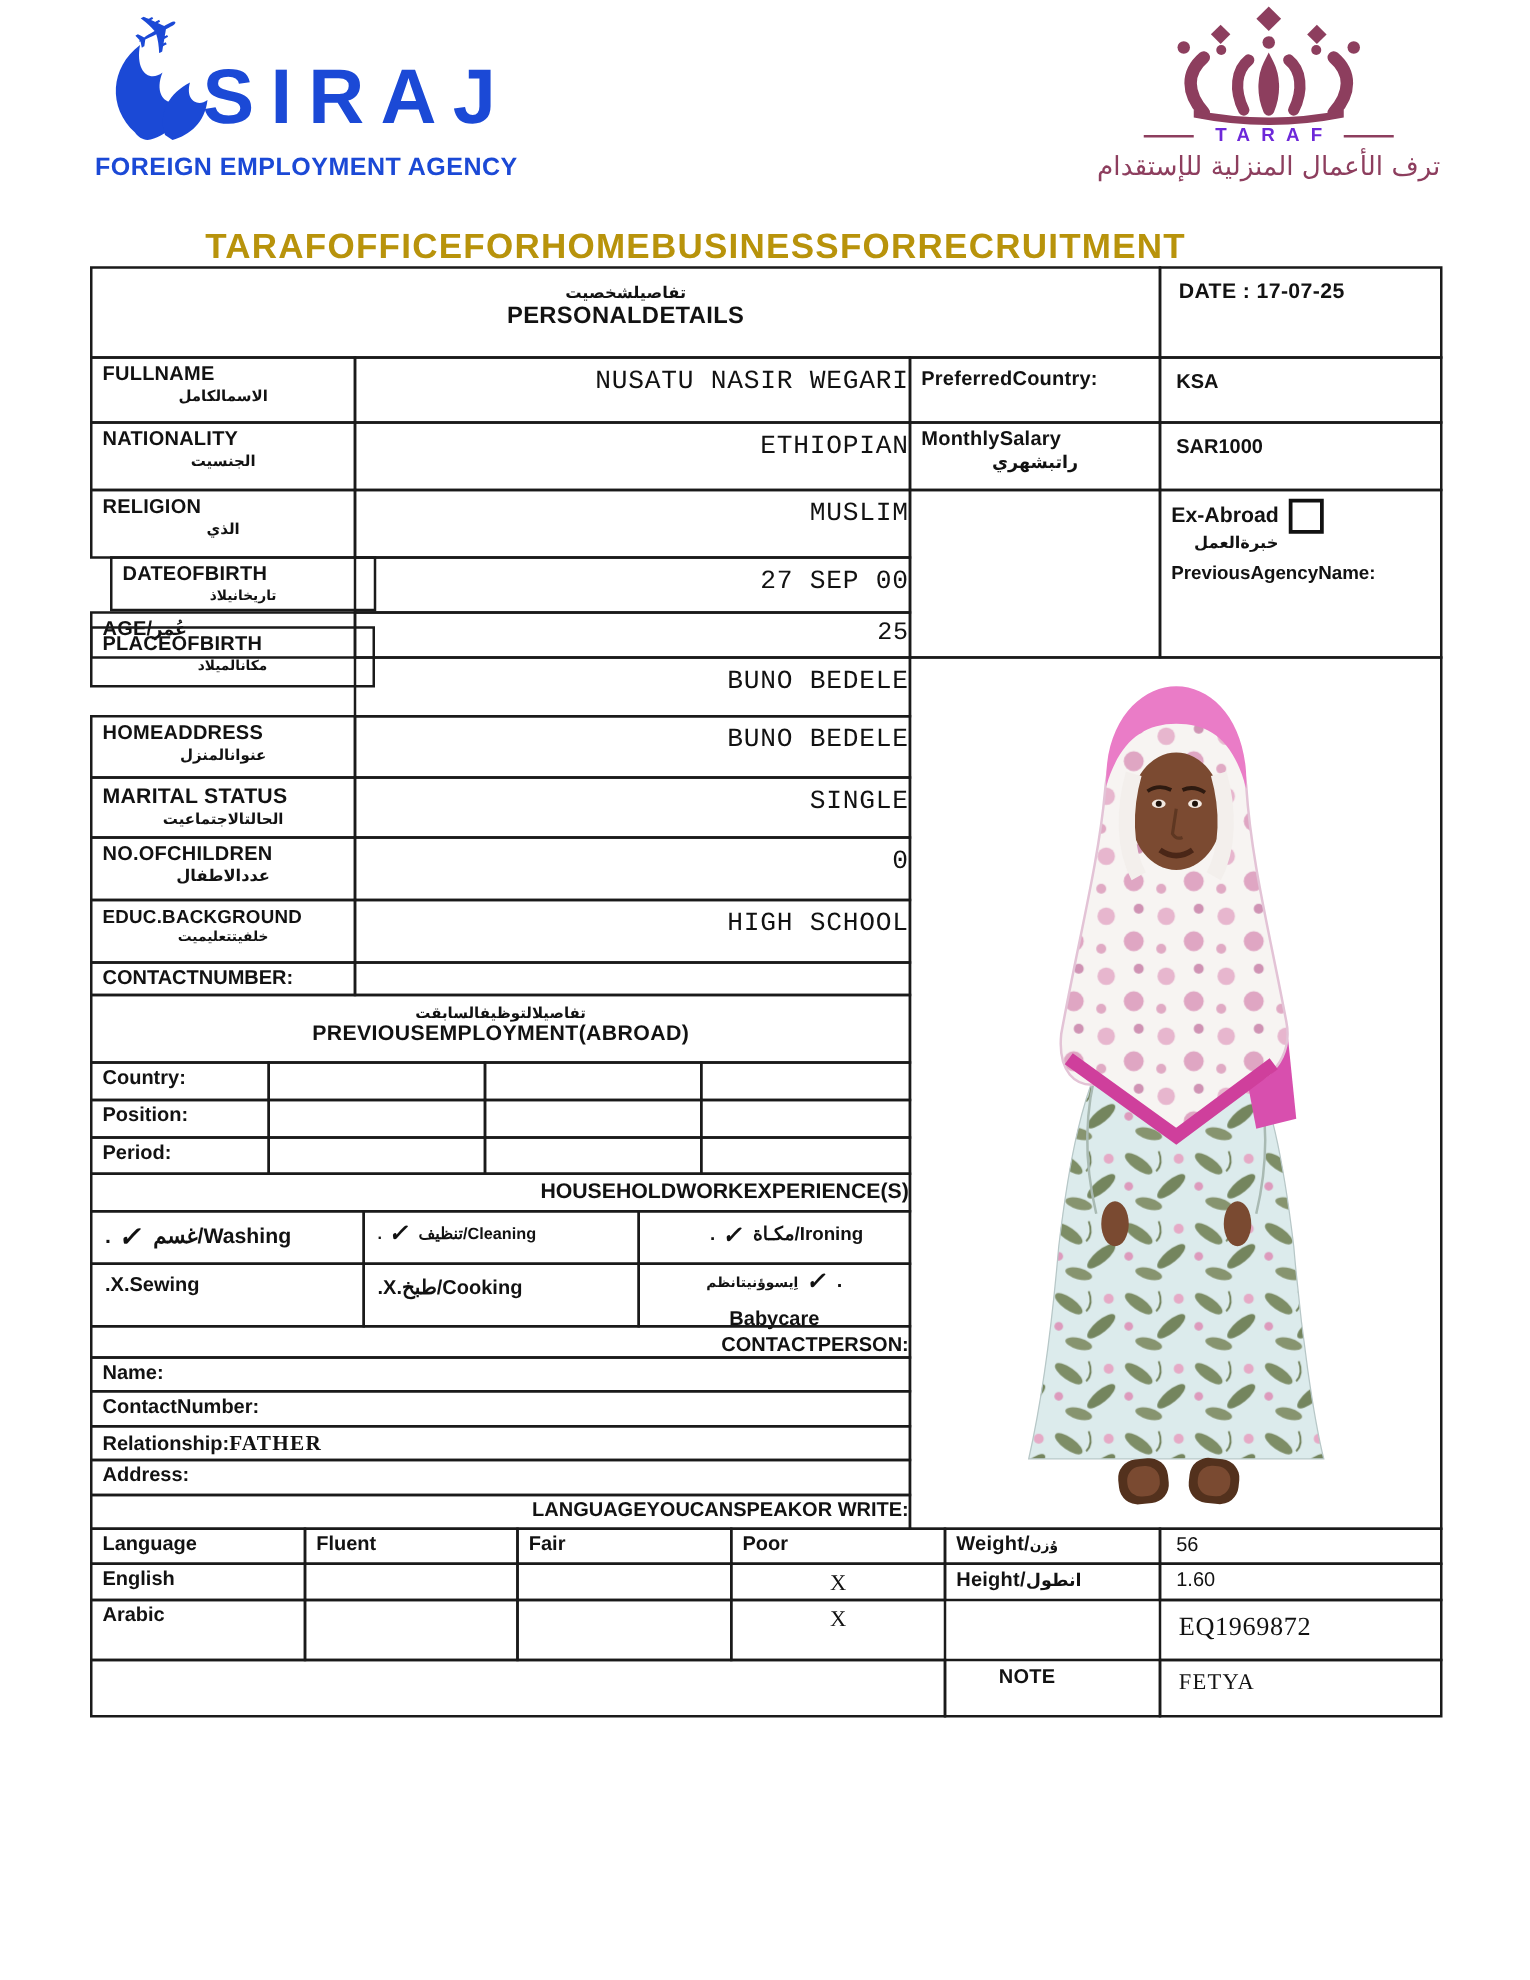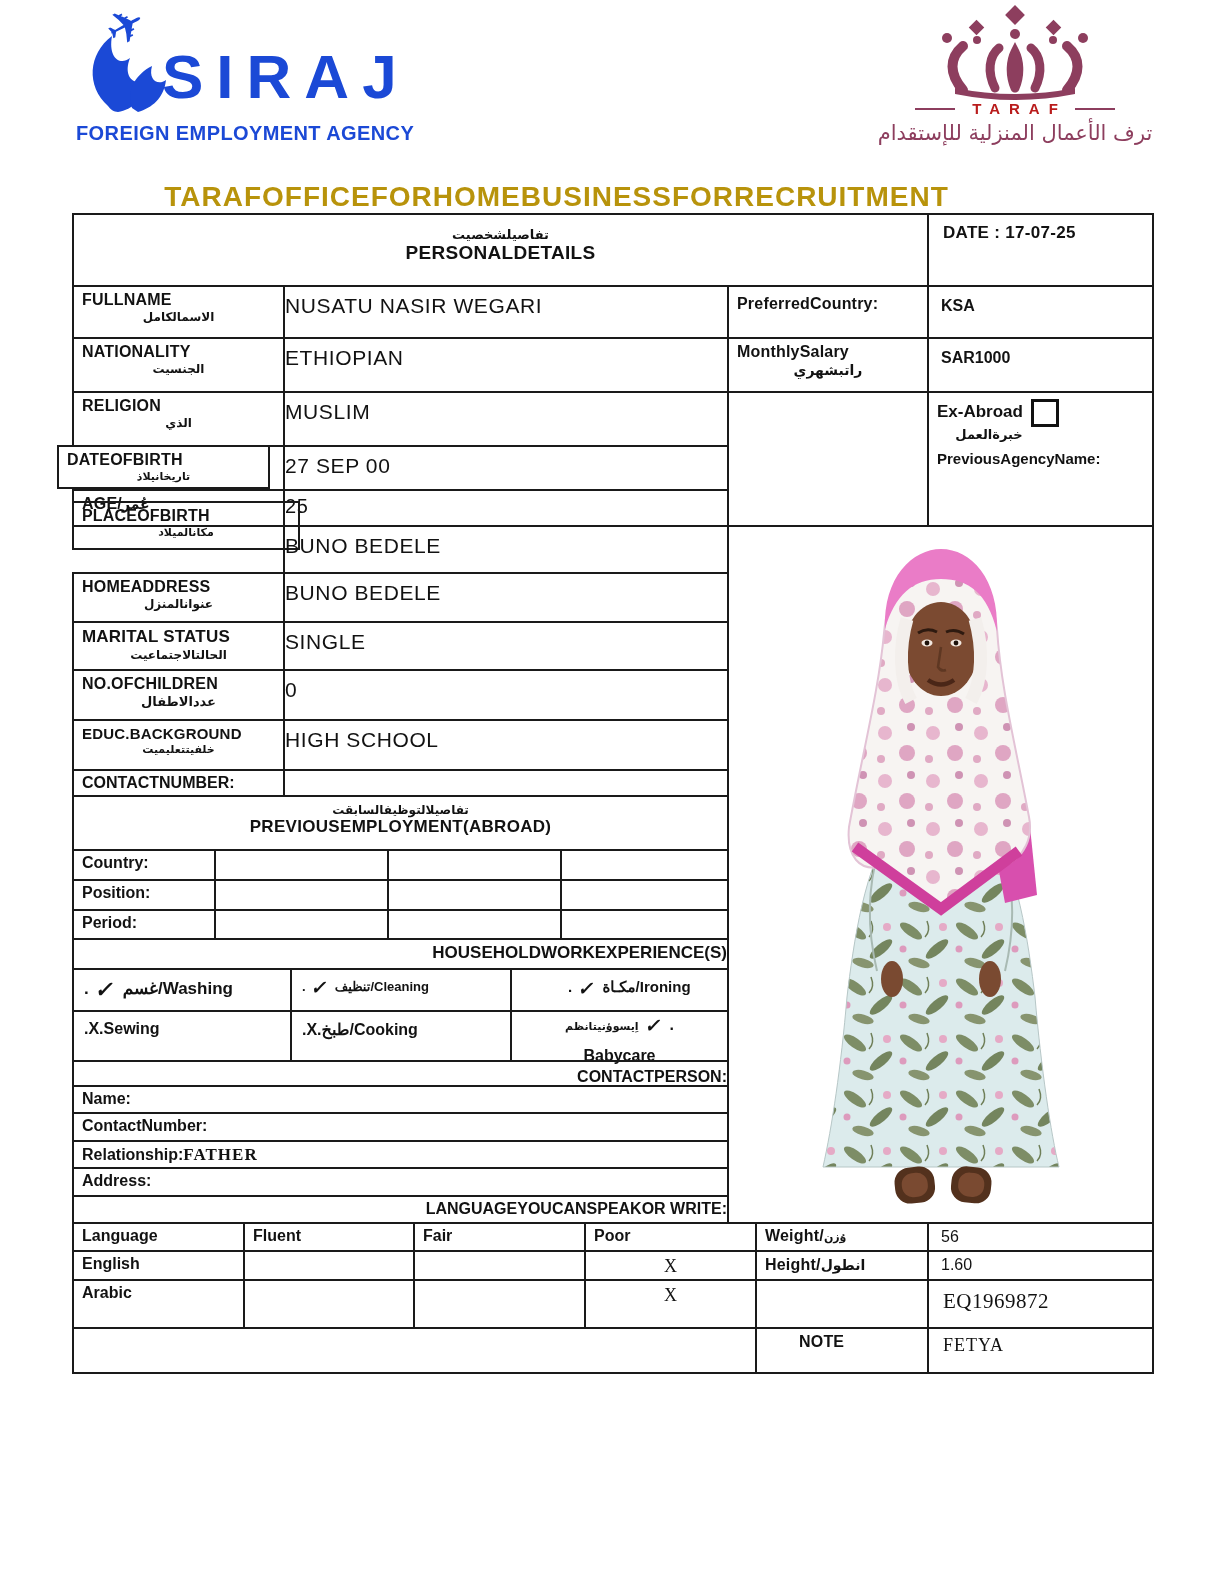--- a/index.html
+++ b/index.html
@@ -10,22 +10,22 @@
 
   
   .lbl{font-weight:bold;font-size:16px;padding:4px 0 0 8px;letter-spacing:.2px;white-space:nowrap}
   .lbl-sm{font-size:15px}
   .lbl-ar{font-size:12px;font-weight:bold;text-align:center;direction:rtl;
           font-family:"DejaVu Sans",sans-serif;margin-top:1px}
   .ar-inline{font-family:"DejaVu Sans",sans-serif;font-size:14px;font-weight:bold}
   .ar-tiny{font-family:"DejaVu Sans",sans-serif;font-size:11px;font-weight:bold}
 
   
-  .valcell{font-family:Liberation Sans, sans-serif;font-size:21px;
-           text-align:left;padding-top:7px;letter-spacing:.6px}
+  .valcell{font-family:Liberation Mono, monospace;font-size:21px;
+           text-align:right;padding-top:7px;letter-spacing:.6px}
   .sideval{font-weight:bold;font-size:16px;padding:10px 0 0 12px}
   .statval{font-size:16px;padding:4px 0 0 12px}
   .serifval{font-family:"Liberation Serif","DejaVu Serif",serif}
 
   .rowlbl{font-weight:bold;font-size:16px;padding:3px 0 0 8px;white-space:nowrap}
   .centerhdr{font-weight:bold;font-size:17px;text-align:right;padding-top:3px}
 
   .check{display:inline-block;font-weight:900;font-size:22px;transform:skewX(-12deg);
          line-height:1;vertical-align:middle;margin:0 3px}
   .dot{font-weight:bold}
@@ -33,21 +33,21 @@
             vertical-align:middle;margin-left:8px}
   .xcell{font-family:"Liberation Serif","DejaVu Serif",serif;font-size:18px;
          text-align:center;padding-top:4px}
 
   
   #siraj{position:absolute;left:70px;top:6px;width:350px;height:140px}
   #siraj .tagline{color:#1b49d6;font-weight:bold;font-size:20px;letter-spacing:.4px;margin-left:6px}
   #taraf{position:absolute;left:845px;top:2px;width:340px;text-align:center}
   .taraf-row{display:flex;align-items:center;justify-content:center;gap:8px;margin-top:-2px}
   .taraf-row .rule{width:40px;height:2px;background:#8d3e5e}
-  .taraf-name{color:#b91c1c;font-weight:bold;font-size:15px;letter-spacing:9px;text-indent:9px}
+  .taraf-name{color:#6d28d9;font-weight:bold;font-size:15px;letter-spacing:9px;text-indent:9px}
   .taraf-ar{color:#8d3e5e;font-family:"DejaVu Sans",sans-serif;font-size:21px;
             direction:rtl;margin-top:4px;letter-spacing:1px}
 
   #doc-title{position:absolute;left:104px;top:181px;width:905px;text-align:center;
              color:#b8930b;font-weight:bold;font-size:28px;letter-spacing:1px;white-space:nowrap}
 
   .hdr-ar{font-family:"DejaVu Sans",sans-serif;font-weight:bold;font-size:13px;
           text-align:center;direction:rtl;padding-top:12px}
   .hdr-en{font-weight:bold;font-size:19px;text-align:center;letter-spacing:.3px}
   .datecell{font-weight:bold;font-size:17px;padding:8px 0 0 14px;letter-spacing:.3px}
@@ -142,21 +142,21 @@
   <div class="cell valcell" style="left:283px;top:391px;width:446px;height:56px">MUSLIM</div>
   <div class="cell" style="left:727px;top:391px;width:202px;height:136px"></div>
   <div class="cell" style="left:927px;top:391px;width:227px;height:136px">
     <div class="exline">
       <span>Ex-Abroad</span><span class="checkbox"></span>
     </div>
     <div class="lbl-ar exar" style="font-size:13px">خبرةالعمل</div>
     <div class="prevagency">PreviousAgencyName:</div>
   </div>
 
-  <div class="cell" style="left:57px;top:445px;width:213px;height:44px">
+  <div class="cell" style="left:88px;top:445px;width:213px;height:44px">
     <div class="lbl">DATEOFBIRTH</div>
     <div class="lbl-ar" style="font-size:11px">تاريخانيلاذ</div>
   </div>
   <div class="cell valcell" style="left:283px;top:445px;width:446px;height:46px">27 SEP 00</div>
 
   <div class="cell" style="left:72px;top:489px;width:213px;height:38px">
     <div class="lbl" style="padding-top:4px">
       <span>AGE/</span><span class="ar-inline">عُمر</span>
     </div>
   </div>

